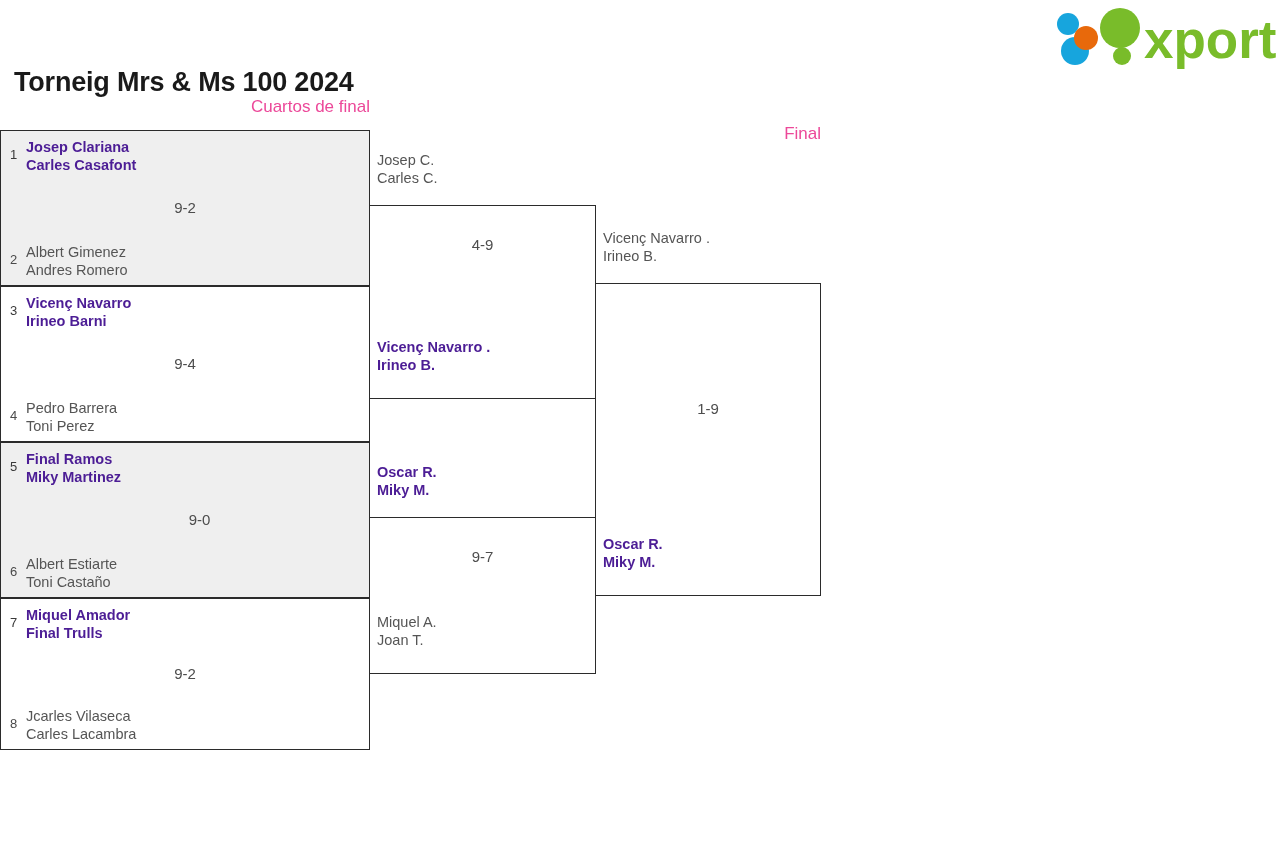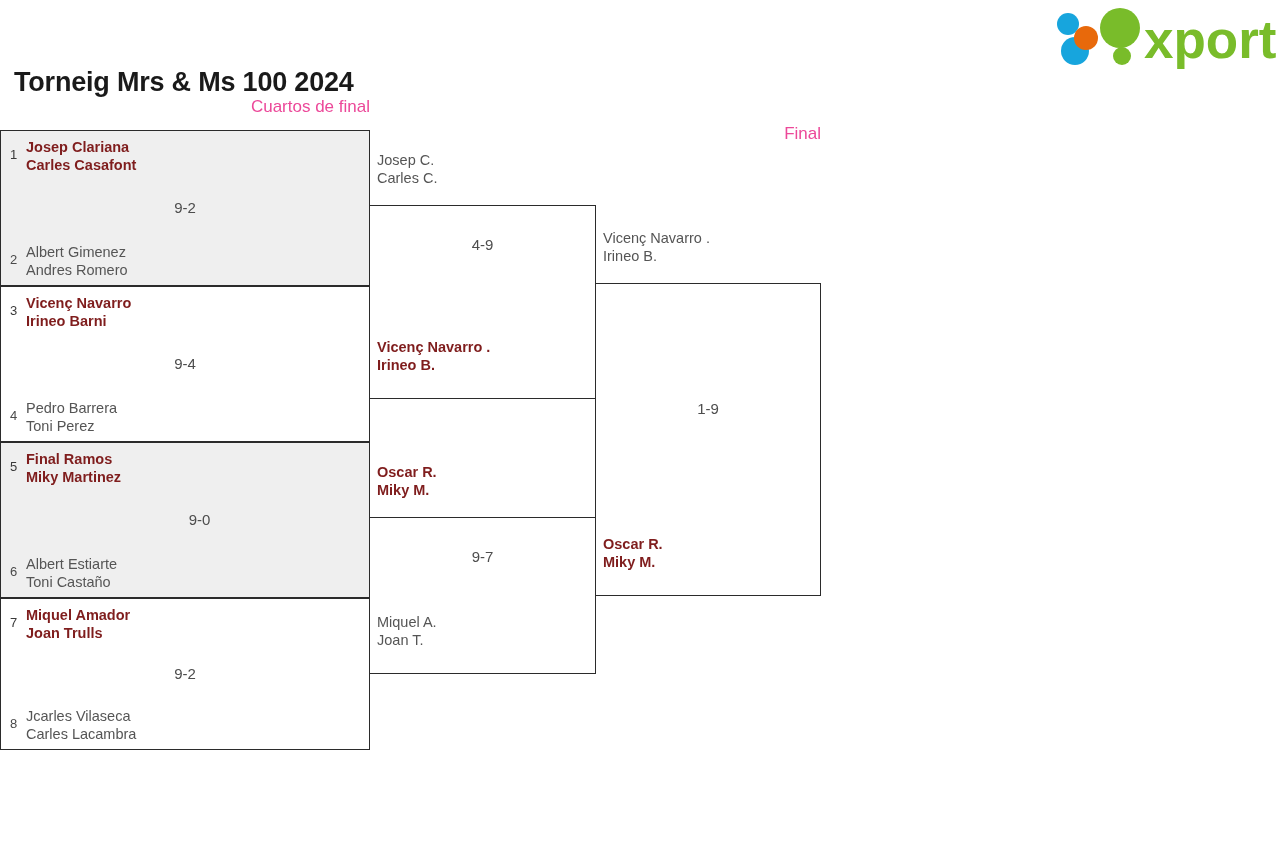--- a/index.html
+++ b/index.html
@@ -63,21 +63,21 @@
     line-height: 36px;
     color: #4a4a4a;
   }
   .names {
     font-size: 14.5px;
     line-height: 18px;
     padding-top: 1px;
     white-space: nowrap;
   }
   .names .nm { display: block; }
-  .winner .names { font-weight: 700; color: #7f1d1d; }
+  .winner .names { font-weight: 700; color: #4c1d95; }
   .loser  .names { font-weight: 400; color: #555555; }
   .winner .seed  { color: #3a3a3a; }
 
   .score {
     position: absolute;
     left: 0; right: 0;
     text-align: center;
     font-size: 15px;
     color: #4d4d4d;
   }
@@ -168,21 +168,21 @@
           <span class="nm">Toni Castaño</span>
         </span>
       </div>
     </div>
 
     <div class="match r1" style="left:0px; top:598px; width:370px; height:152px;">
       <div class="side top winner">
         <span class="seed">7</span>
         <span class="names">
           <span class="nm">Miquel Amador</span>
-          <span class="nm">Joan Trulls</span>
+          <span class="nm">Final Trulls</span>
         </span>
       </div>
       <div class="score" style="top:66px;">9-2</div>
       <div class="side bottom loser">
         <span class="seed">8</span>
         <span class="names">
           <span class="nm">Jcarles Vilaseca</span>
           <span class="nm">Carles Lacambra</span>
         </span>
       </div>

